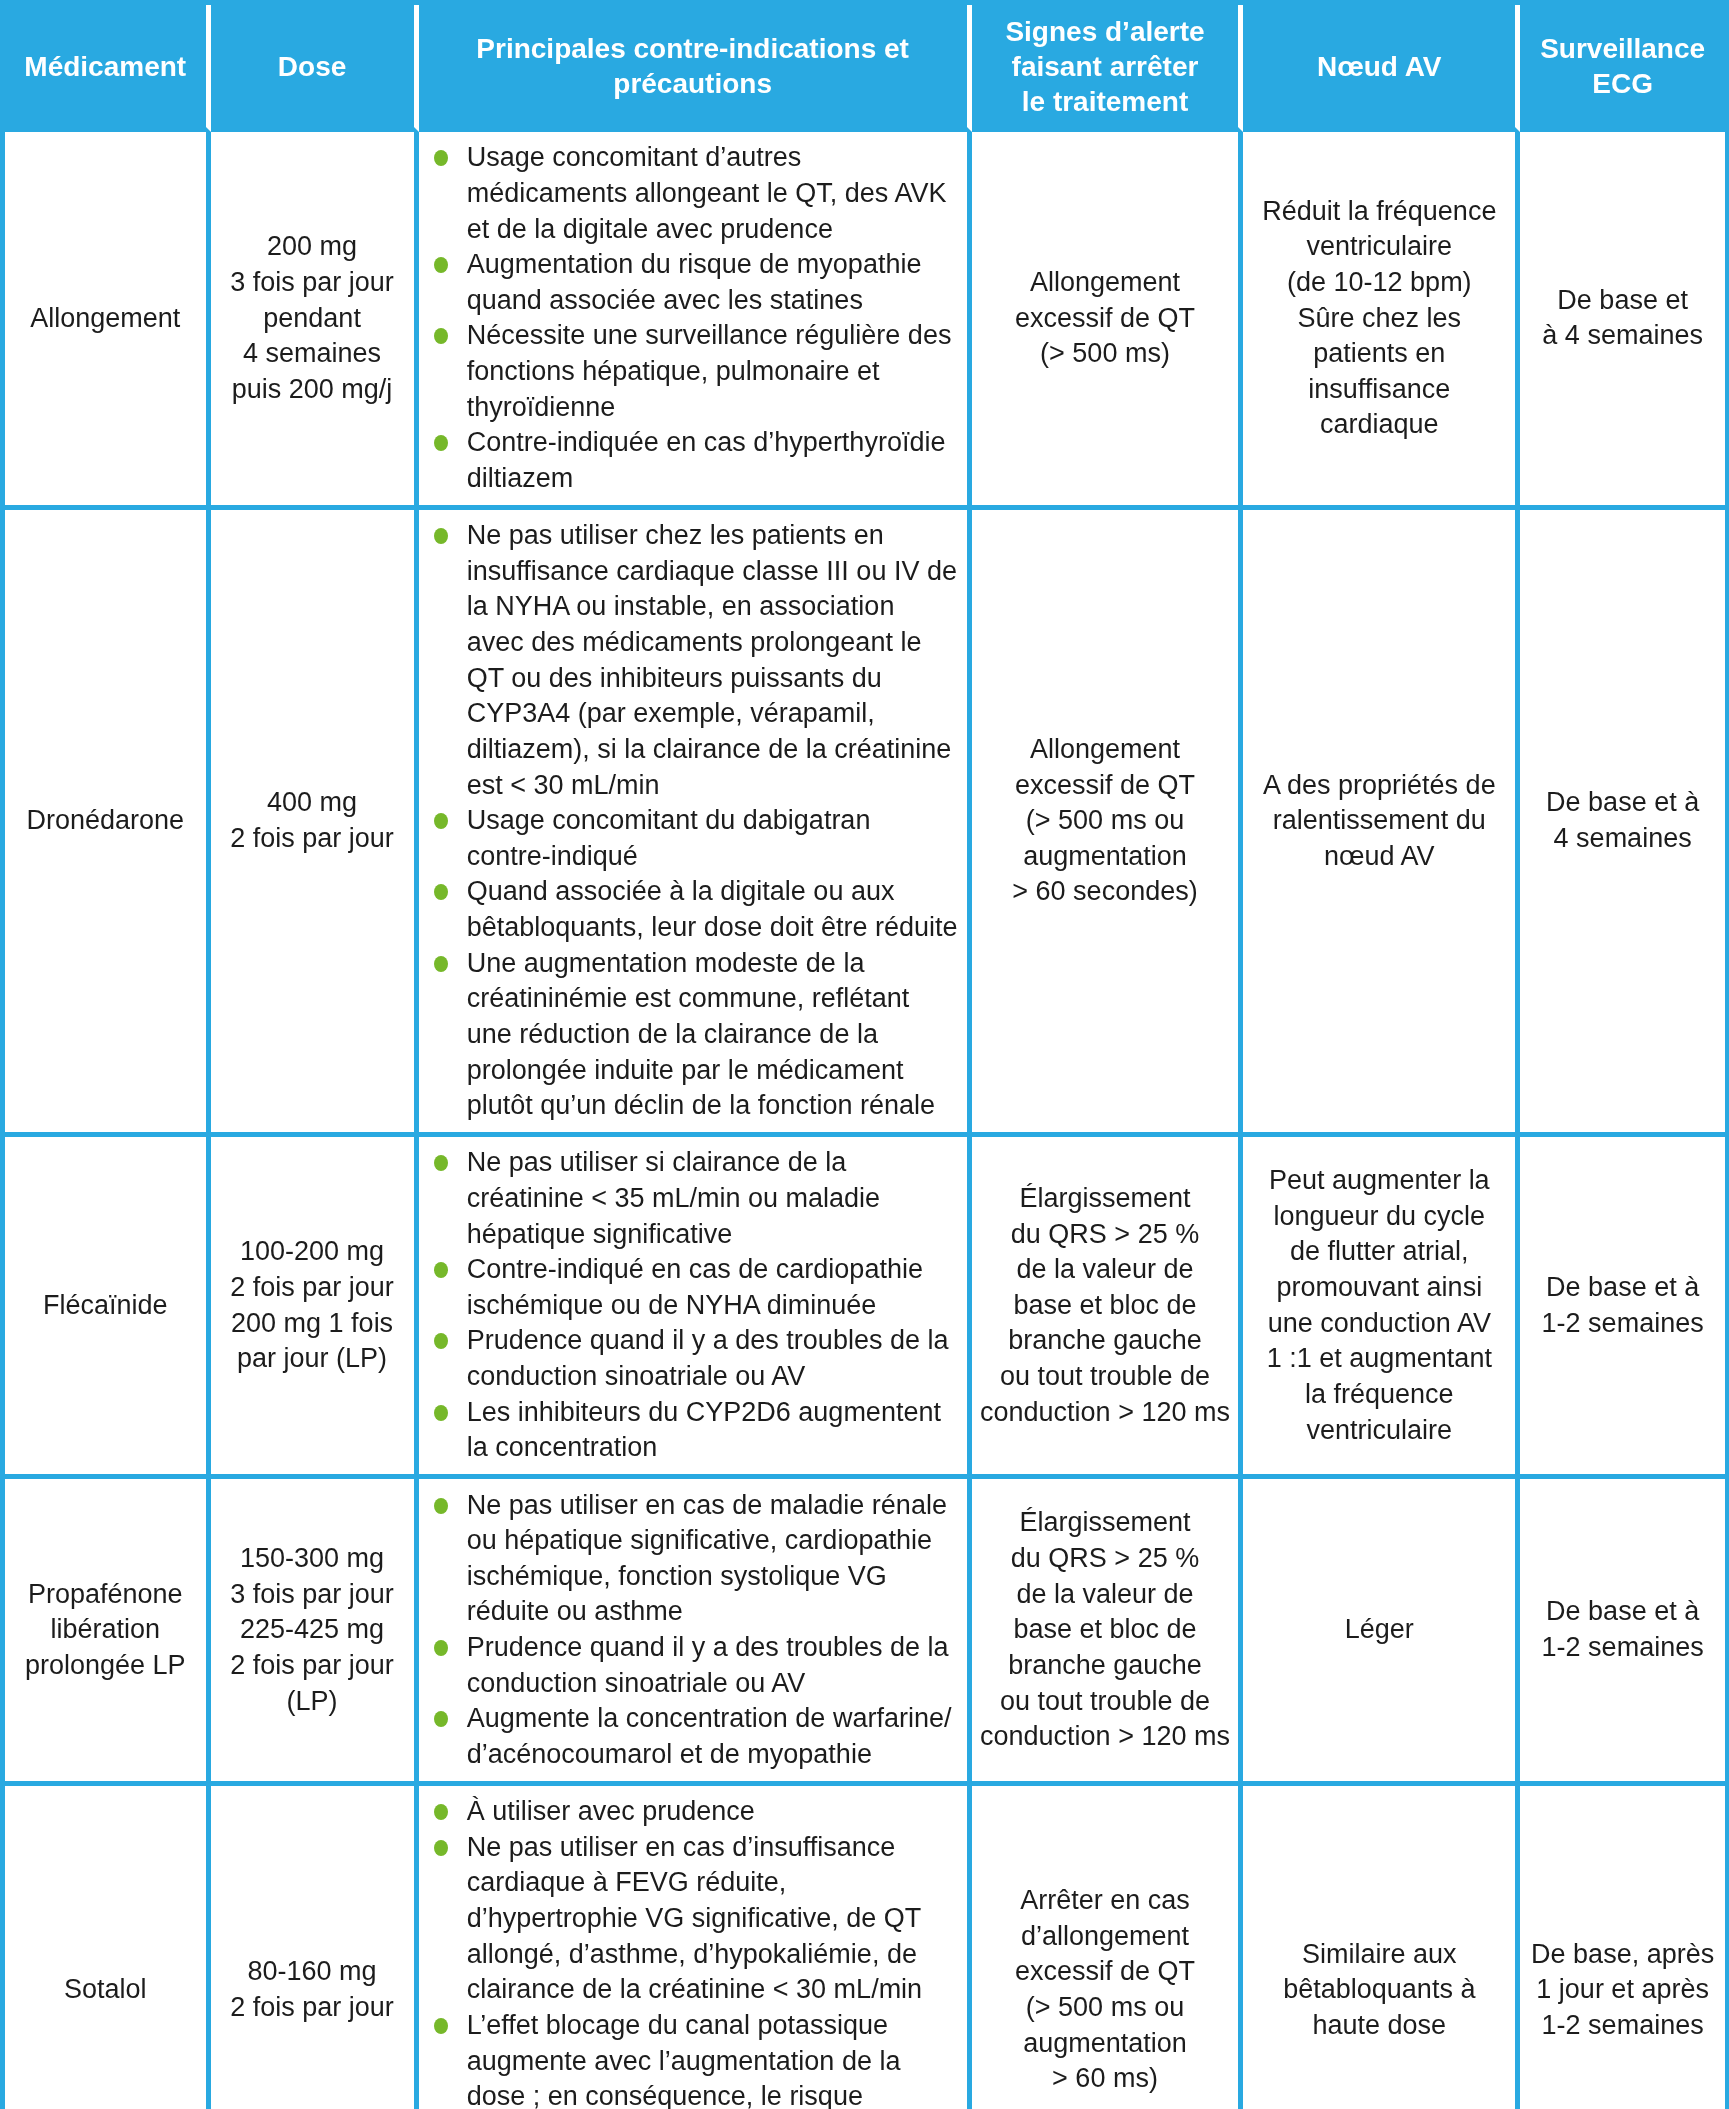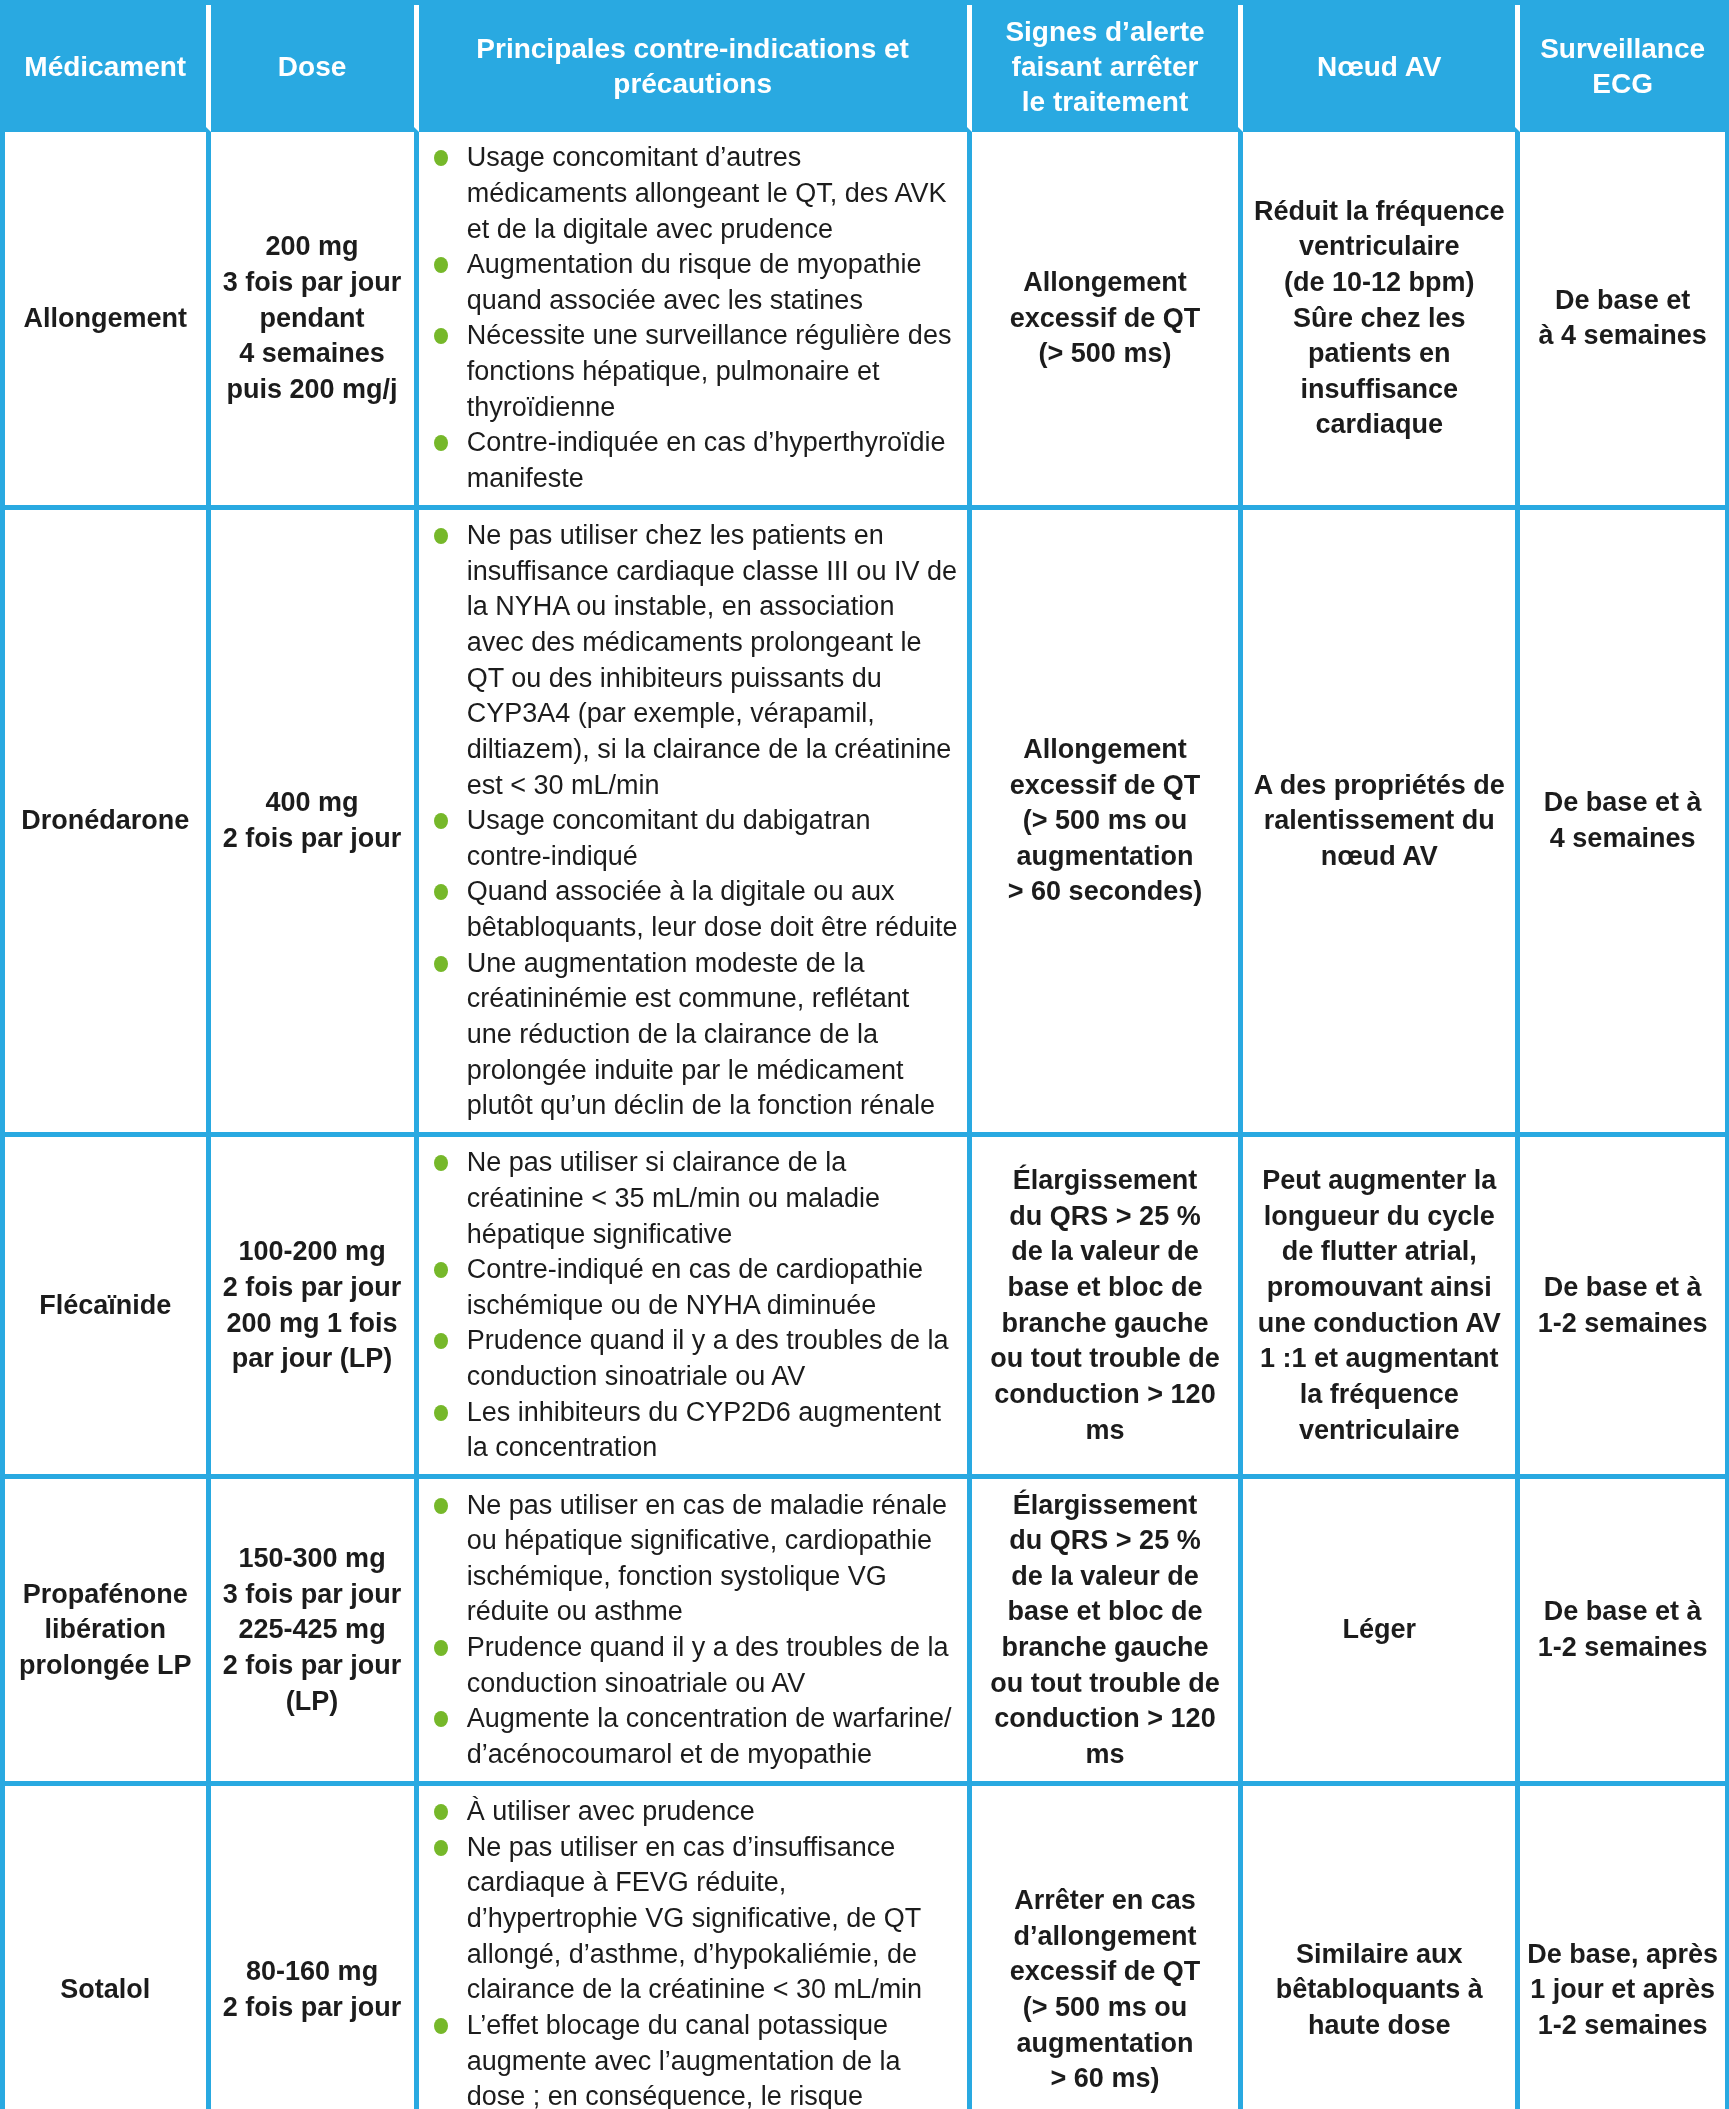--- a/index.html
+++ b/index.html
@@ -56,21 +56,20 @@
     line-height:1.32;
     padding:5px 6.7px;
     overflow:hidden;
   }
   td:last-child{border-right:none;}
   tbody tr:last-child td{border-bottom:none;}
 
   td.center{
     text-align:center;
     white-space:pre-line;
-    font-weight:bold;
   }
   td.contra{padding:8.3px 8.3px 8.3px 10px;margin-left:29px;}
   td.contra ul{
     list-style:none;
     margin:0;
     padding:0;
   }
   td.contra li{
     position:relative;
     padding-left:38px;
@@ -119,21 +118,21 @@
       <td class="center">200 mg
 3 fois par jour
 pendant
 4 semaines
 puis 200 mg/j</td>
       <td class="contra">
         <ul>
           <li>Usage concomitant d’autres médicaments allongeant le QT, des AVK et de la digitale avec prudence</li>
           <li>Augmentation du risque de myopathie quand associée avec les statines</li>
           <li>Nécessite une surveillance régulière des fonctions hépatique, pulmonaire et thyroïdienne</li>
-          <li>Contre-indiquée en cas d’hyperthyroïdie manifeste</li>
+          <li>Contre-indiquée en cas d’hyperthyroïdie diltiazem</li>
         </ul>
       </td>
       <td class="center">Allongement
 excessif de QT
 (&gt; 500 ms)</td>
       <td class="center">Réduit la fréquence
 ventriculaire
 (de 10-12 bpm)
 Sûre chez les
 patients en

